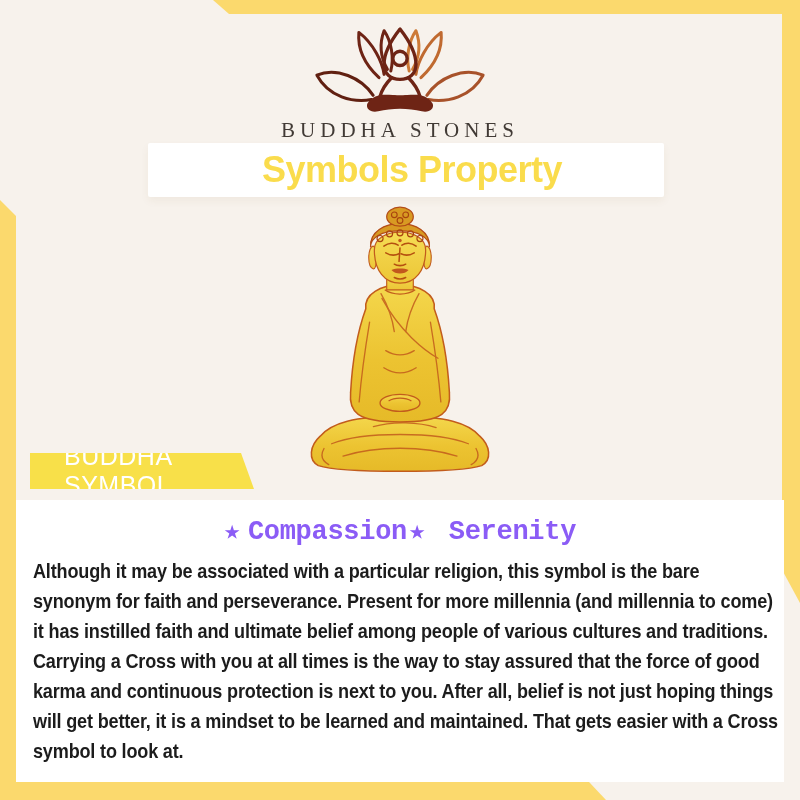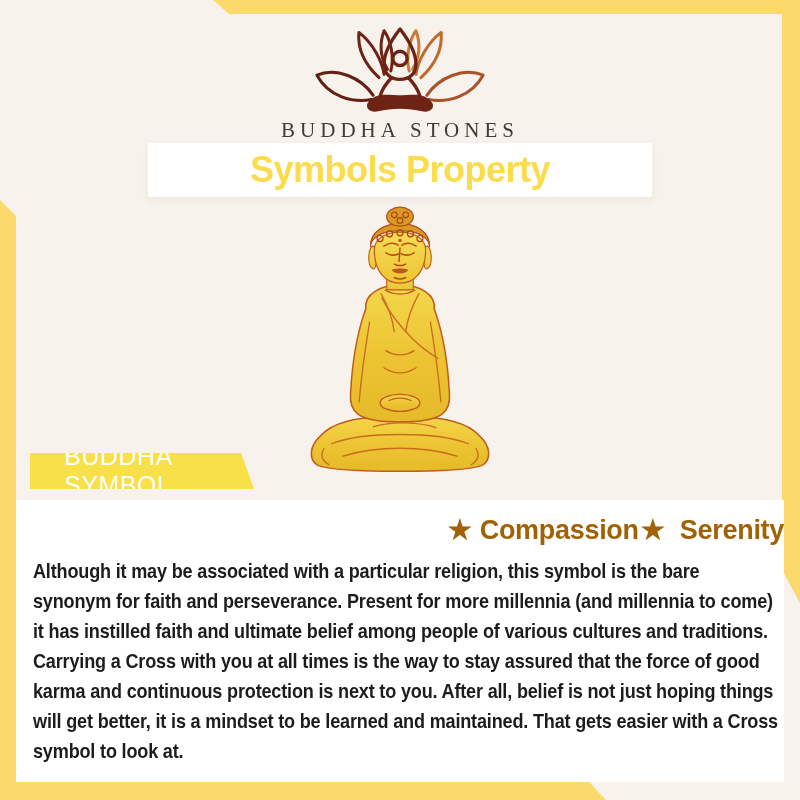--- a/index.html
+++ b/index.html
@@ -26,21 +26,21 @@
     position:absolute;left:0;top:118px;width:800px;
     text-align:center;
     font-family:"Liberation Serif",serif;
     font-size:21px;letter-spacing:5px;color:#413a35;
   }
   
   .title-banner{
     position:absolute;left:148px;top:143px;width:504px;height:54px;
     background:#ffffff;border-radius:2px;
     box-shadow:0 4px 8px rgba(120,90,40,0.06);
-    display:flex;align-items:center;justify-content:center;
+    display:flex;align-items:center;justify-content:center;padding-left:12px;
   }
   .title-banner .title{
     font-size:36px;font-weight:bold;color:#fadc4c;
     letter-spacing:-0.5px;
   }
   
   .statue{position:absolute;left:286px;top:203px;width:228px;height:282px;}
   
   .ribbon{
     position:absolute;left:30px;top:453px;width:224px;height:36px;
@@ -52,23 +52,24 @@
   .ribbon .ribbon-text{
     color:#ffffff;font-size:25px;letter-spacing:0.5px;font-weight:400;margin-left:22px;
   }
   
   .content-box{
     position:absolute;left:16px;top:500px;width:768px;height:282px;
     background:#ffffff;
   }
   .props-line{
     position:absolute;left:0;top:14px;width:100%;
-    text-align:right;
-    font-size:27px;font-weight:bold;color:#a16207;
+    text-align:center;
+    font-size:27px;font-weight:bold;color:#8b5cf6;
     letter-spacing:-0.3px;
+    font-family:Liberation Mono, monospace;
   }
   .props-line .star{margin-right:8px;}
   .props-line .star.second{margin-left:2px;}
   .description{
     position:absolute;left:17px;top:56px;width:868px;
     transform:scaleX(0.86);transform-origin:left top;
     font-size:21px;font-weight:bold;color:#1c1c1c;
     line-height:30px;letter-spacing:-0.2px;
   }
 </style>

